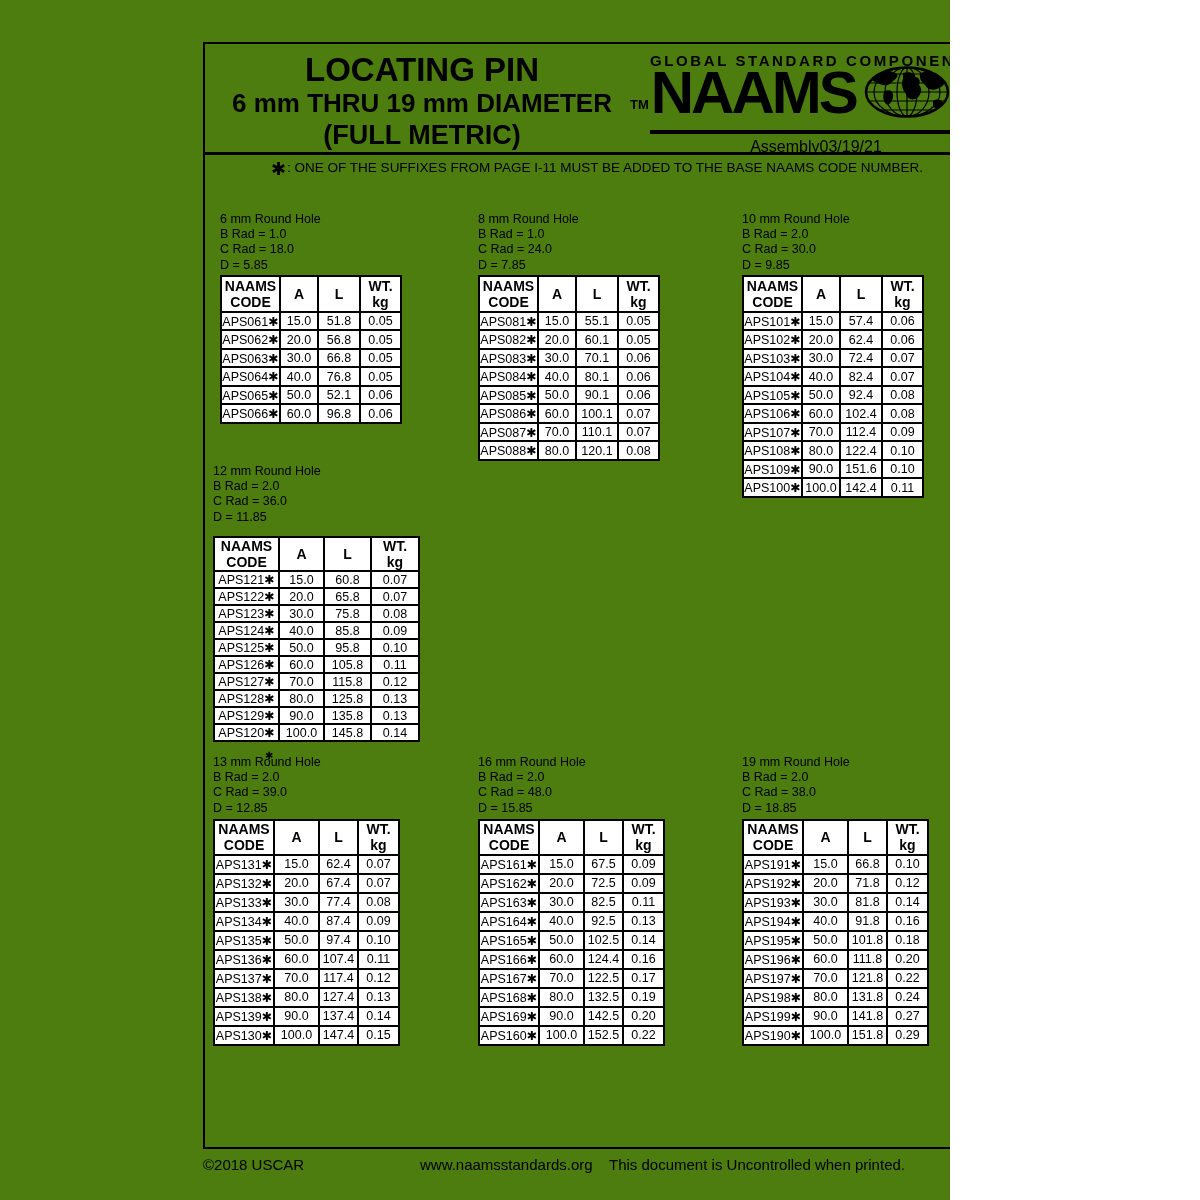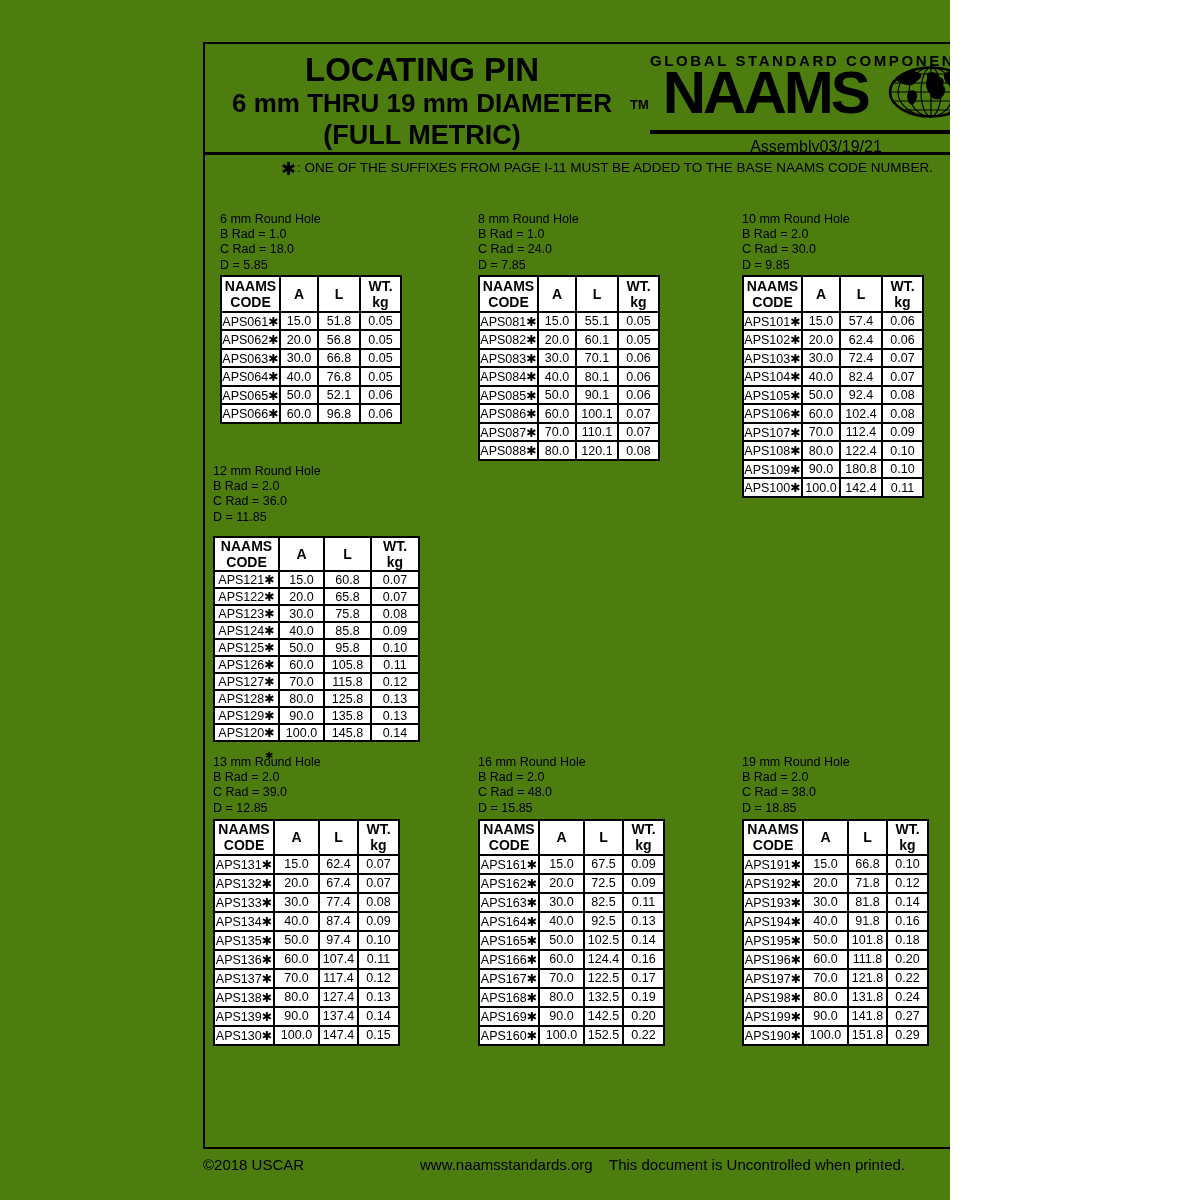--- a/index.html
+++ b/index.html
@@ -11,28 +11,28 @@
   .header-area{position:absolute;left:203px;top:42px;width:802px;height:113px;border:2px solid #000;border-bottom-width:3px;}
 
   .doc-title{position:absolute;left:222px;top:51px;width:400px;text-align:center;font-weight:bold;}
   .doc-title .l1{font-size:33px;line-height:37px;}
   .doc-title .l2{font-size:26px;line-height:31px;}
   .doc-title .l3{font-size:27px;line-height:33px;}
 
   .logo{position:absolute;left:624px;top:52px;width:352px;height:102px;}
   .logo .tagline{position:absolute;left:26px;top:0;width:326px;font-size:15px;font-weight:bold;
                  letter-spacing:2.6px;white-space:nowrap;}
-  .logo .brandrow{position:absolute;left:6px;top:12px;display:flex;align-items:flex-end;gap:12px;}
+  .logo .brandrow{position:absolute;left:6px;top:12px;display:flex;align-items:flex-end;}
   .logo .tm{font-size:13px;font-weight:bold;margin:0 2px 9px 0;}
   .logo .naams{font-size:60px;font-weight:bold;line-height:0.95;letter-spacing:-3px;}
   .logo .globe{margin:0 0 2px 7px;}
   .logo .rule{position:absolute;left:26px;top:78px;width:326px;height:4px;background:#000;}
   .logo .subrow{position:absolute;left:32px;top:86px;width:320px;display:flex;justify-content:center;font-size:16px;}
 
-  .note{position:absolute;left:216px;top:158px;width:782px;text-align:center;font-size:13.5px;}
+  .note{position:absolute;left:206px;top:158px;width:782px;text-align:center;font-size:13.5px;}
   .note .star{font-size:18px;vertical-align:-3px;margin-right:1px;}
 
   .group{position:absolute;}
   .ginfo{font-size:12.5px;line-height:15.2px;}
   .gtitle{position:relative;display:inline-block;}
   .title-star{position:absolute;top:-7px;left:52px;font-size:10px;}
 
   table.tbl{border-collapse:collapse;background:#fff;table-layout:fixed;}
   .tbl th,.tbl td{border:2px solid #000;text-align:center;vertical-align:middle;padding:0;}
   .tbl th{font-weight:bold;font-size:14px;line-height:1.15;white-space:pre-line;}
@@ -339,21 +339,21 @@
           <tr>
             <td>APS108✱</td>
             <td>80.0</td>
             <td>122.4</td>
             <td>0.10</td>
           </tr>
 
           <tr>
             <td>APS109✱</td>
             <td>90.0</td>
-            <td>180.8</td>
+            <td>151.6</td>
             <td>0.10</td>
           </tr>
 
           <tr>
             <td>APS100✱</td>
             <td>100.0</td>
             <td>142.4</td>
             <td>0.11</td>
           </tr>
         </tbody>

